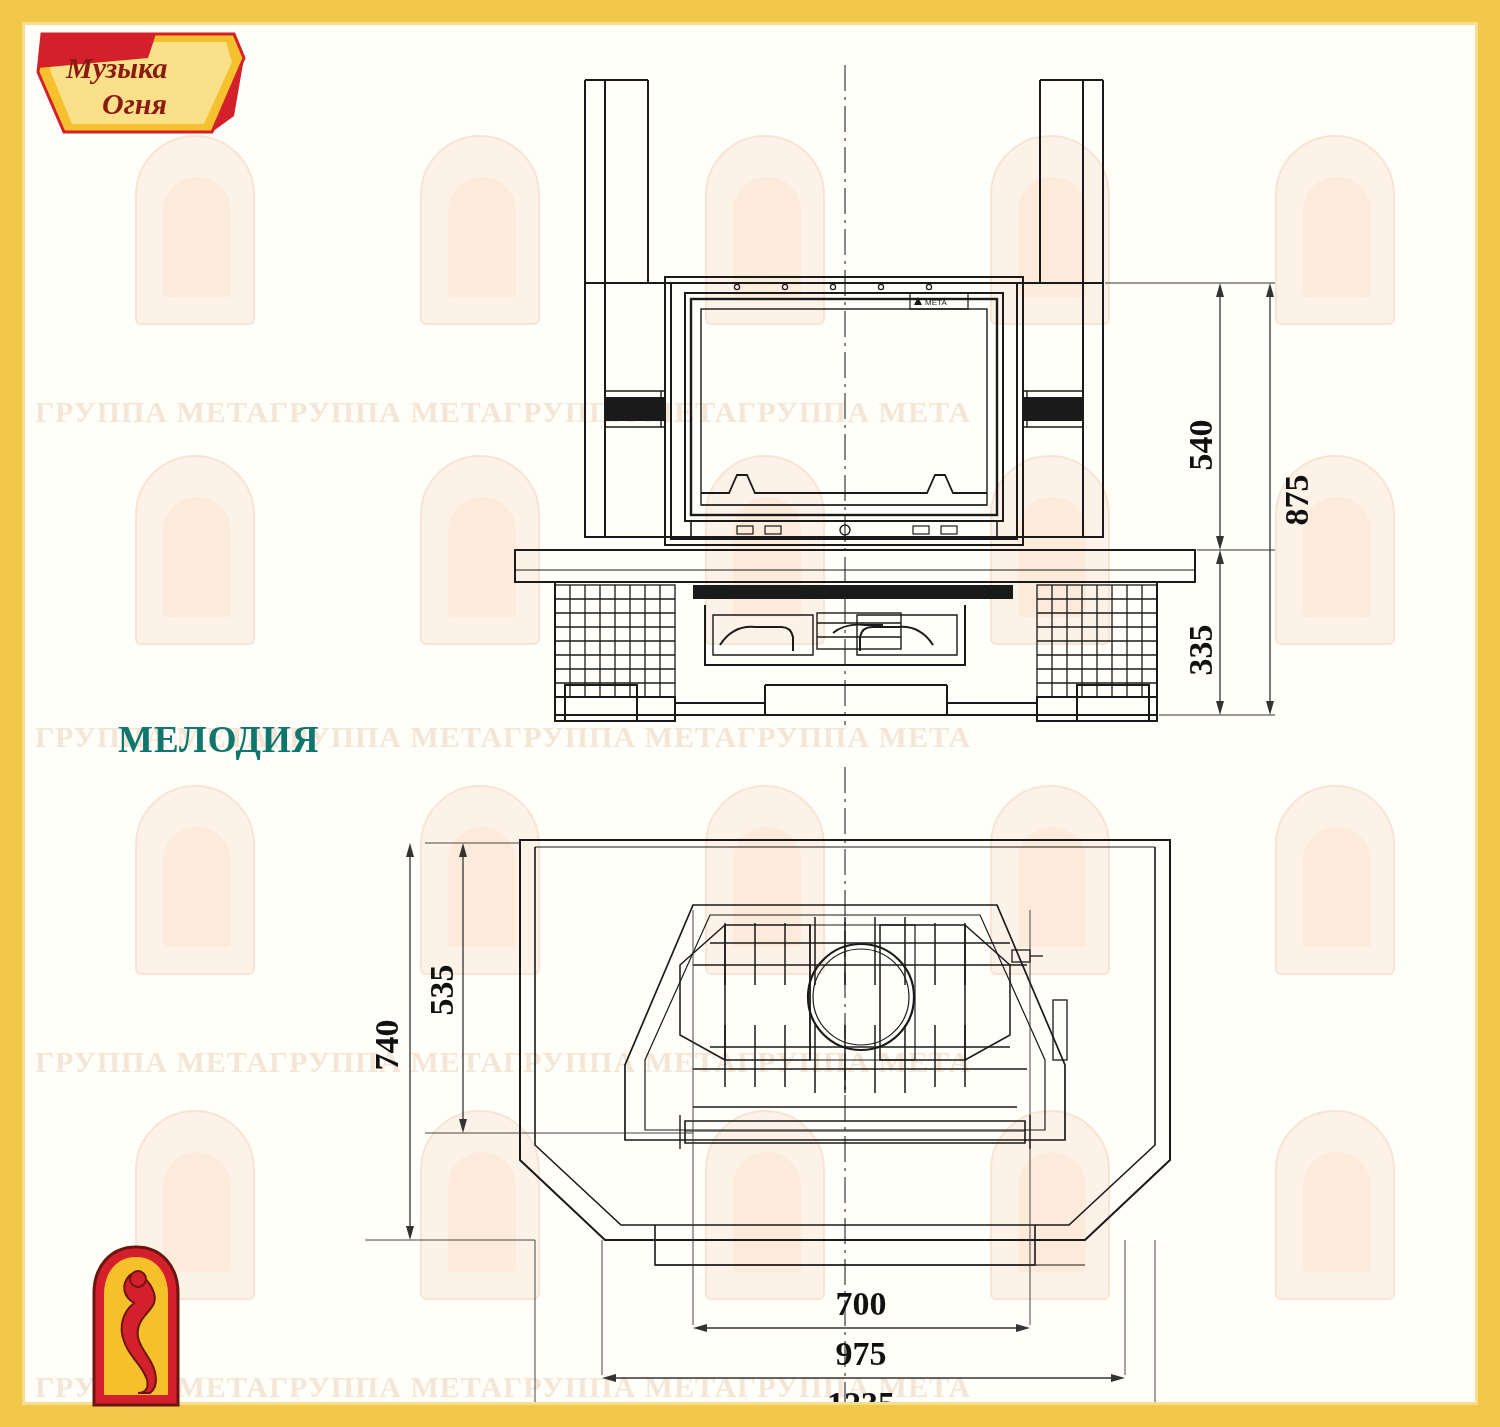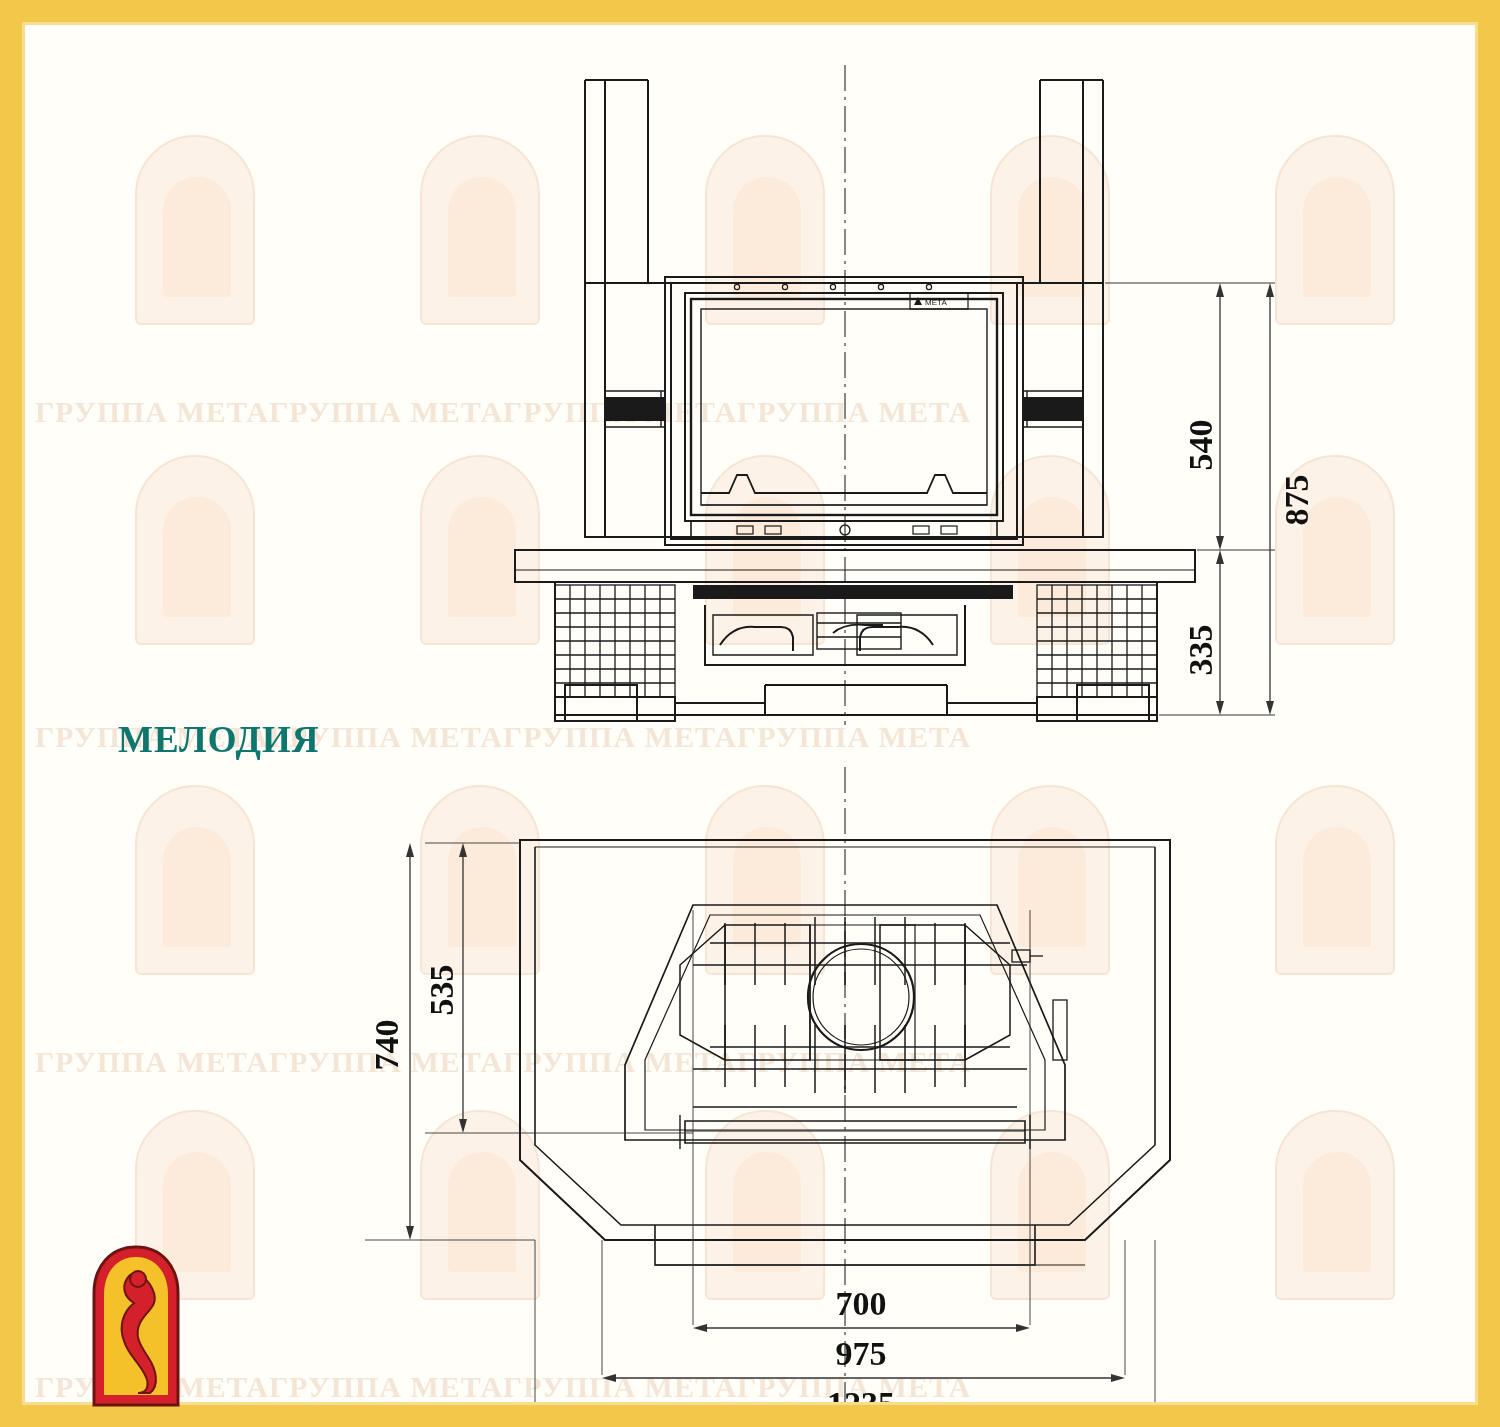--- a/index.html
+++ b/index.html
@@ -369,20 +369,30 @@
         <polygon points="345,818 341,832 349,832" fill="#333" stroke="none"></polygon>
         <polygon points="345,1215 341,1201 349,1201" fill="#333" stroke="none"></polygon>
         <text x="333" y="1020" transform="rotate(-90 333 1020)" text-anchor="middle" font-family="Liberation Serif, serif" font-size="34" font-weight="bold" fill="#111" stroke="none">740</text>
 
       </g>
     </svg>
   </div>
 
   <div class="title-label" style="left:118px; top:718px;">МЕЛОДИЯ</div>
 
+  <div id="logo">
+    <svg width="215" height="110" viewBox="0 0 215 110" xmlns="http://www.w3.org/2000/svg">
+      <polygon points="6,6 198,6 208,30 176,104 28,104 2,44" fill="#f7c02e" stroke="#d3202a" stroke-width="3"></polygon>
+      <polygon points="20,14 190,14 196,34 168,96 36,96 14,42" fill="#fbe08a" stroke="none"></polygon>
+      <polygon points="6,6 120,6 112,30 2,40" fill="#d3202a" stroke="none"></polygon>
+      <polygon points="176,104 208,30 198,88" fill="#d3202a" stroke="none"></polygon>
+      <text x="30" y="50" font-family="Liberation Serif, serif" font-size="30" font-style="italic" font-weight="bold" fill="#8b1a10">Музыка</text>
+      <text x="66" y="86" font-family="Liberation Serif, serif" font-size="30" font-style="italic" font-weight="bold" fill="#8b1a10">Огня</text>
+    </svg>
+  </div>
 
   <div id="emblem">
     <svg width="92" height="165" viewBox="0 0 92 165" xmlns="http://www.w3.org/2000/svg">
       <path d="M46 2 C20 2 4 22 4 48 L4 160 L88 160 L88 48 C88 22 72 2 46 2 Z" fill="#d3202a" stroke="#6e1410" stroke-width="3"></path>
       <path d="M46 12 C26 12 14 28 14 50 L14 150 L78 150 L78 50 C78 28 66 12 46 12 Z" fill="#f4c12a" stroke="none"></path>
       <path d="M40 30 C30 40 34 52 44 58 C34 66 28 80 34 96 C38 110 50 118 56 132
                C60 142 56 148 48 148 L60 148 C70 140 66 124 58 112 C50 100 44 90 50 78
                C56 66 68 62 64 48 C60 36 50 26 40 30 Z" fill="#d3202a" stroke="#6e1410" stroke-width="2"></path>
       <circle cx="48" cy="34" r="8" fill="#d3202a" stroke="#6e1410" stroke-width="2"></circle>
     </svg>

